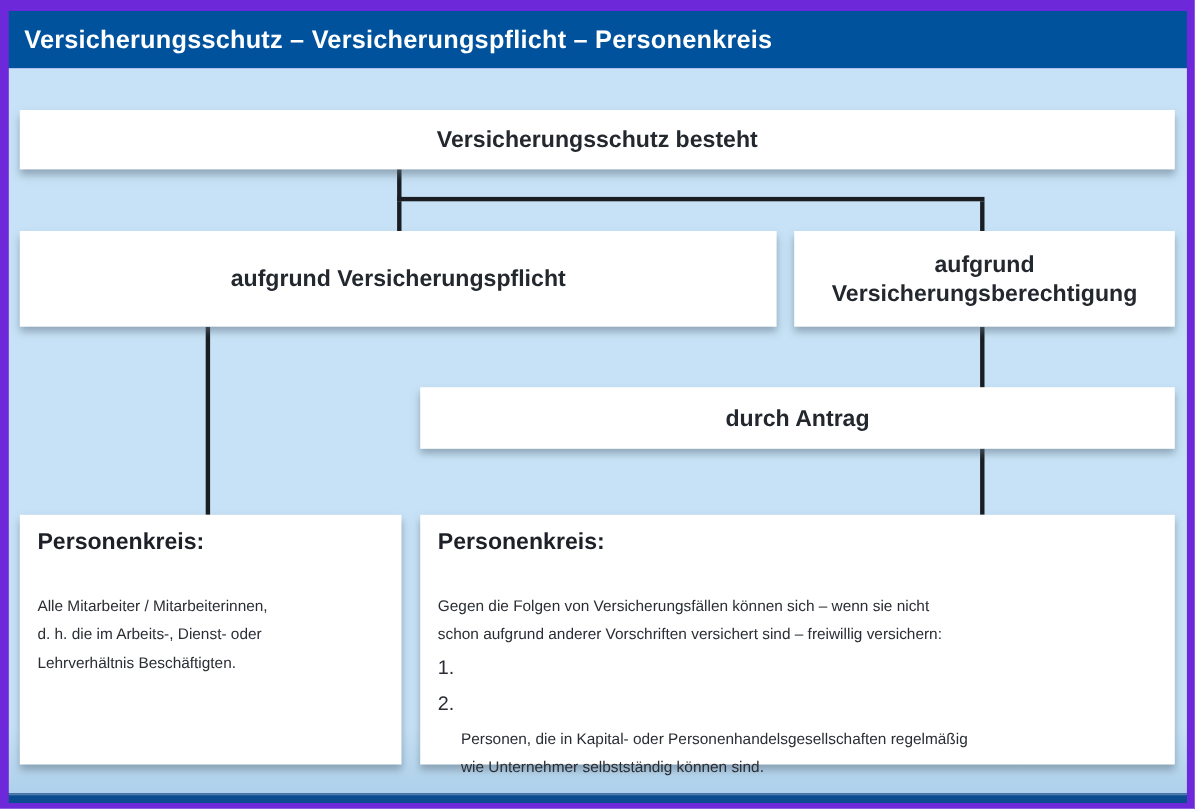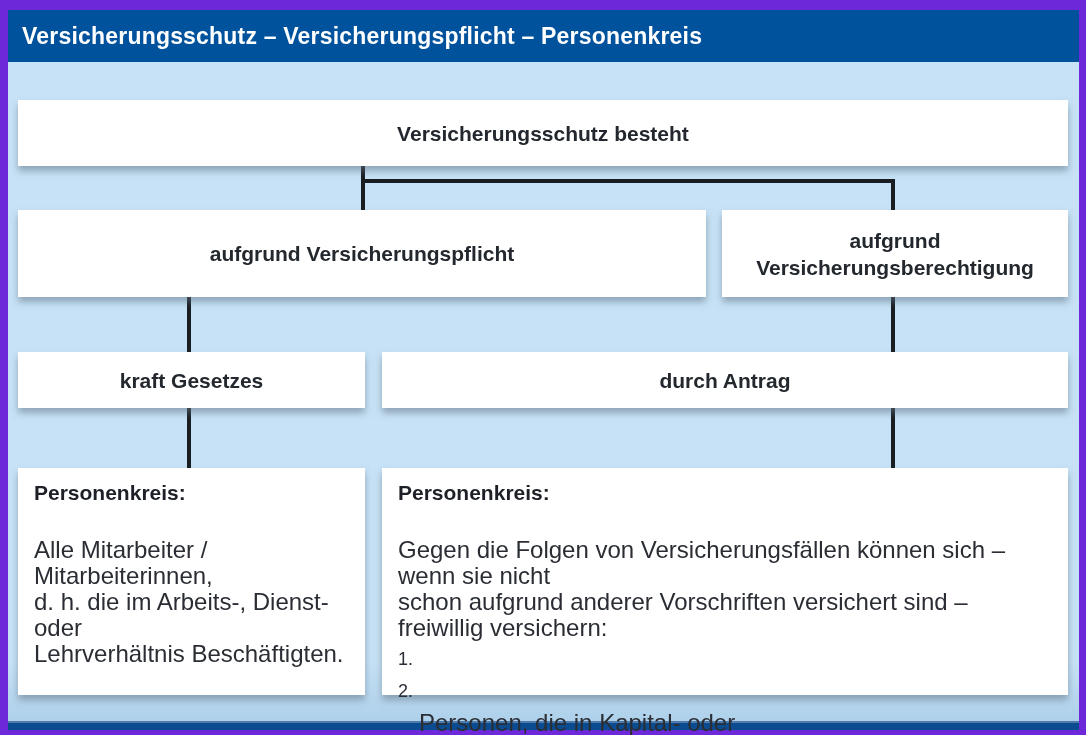--- a/index.html
+++ b/index.html
@@ -28,36 +28,36 @@
   .line {
     position:absolute; background:var(--connector_line,#1a1e23); z-index:1;
   }
   .box {
     position:absolute; z-index:2; background:var(--box_background,#ffffff);
     box-shadow:0 5px 7px rgba(96,114,132,0.55);
     box-sizing:border-box; color:var(--box_text,#23282e);
   }
   .box.center { display:flex; align-items:center; justify-content:center; text-align:center; }
   .node-label { font-size:21px; font-weight:bold; white-space:pre-line; line-height:27px; }
-  .box-root   { left:18px;  top:100px; width:1050px; height:66px; }
+  .box-root   { left:18px;  top:100px; width:1050px; height:54px; }
   .box-bleft  { left:18px;  top:210px; width:688px;  height:87px; }
   .box-bright { left:722px; top:210px; width:346px;  height:87px; }
   .box-sleft  { left:18px;  top:352px; width:347px;  height:56px; }
   .box-sright { left:382px; top:352px; width:686px;  height:56px; }
   .box-lleft  { left:18px;  top:468px; width:347px;  height:227px; padding:13px 16px; }
   .box-lright { left:382px; top:468px; width:686px;  height:227px; padding:13px 16px; }
   .seg-root-stem  { left:361px; top:150px; width:4px;   height:33px; }
   .seg-crossbar   { left:361px; top:179px; width:534px; height:4px; }
   .seg-left-drop  { left:361px; top:183px; width:4px;   height:27px; }
   .seg-right-drop { left:891px; top:183px; width:4px;   height:27px; }
   .seg-left-mid   { left:187px; top:297px; width:4px;   height:171px; }
   .seg-right-mid  { left:891px; top:297px; width:4px;   height:171px; }
   .leaf-heading { font-size:21px; font-weight:bold; color:#1d2127; margin-bottom:7px; }
   .leaf-body, .leaf-intro, .li-text {
-    font-size:24px; line-height:26px; color:#2a2e34; white-space:pre-line;margin-top:32px;
+    font-size:14px; line-height:26px; color:#2a2e34; white-space:pre-line;margin-top:32px;
   }
   .list { margin-top:5px; }
   .li { display:flex; margin-bottom:6px; }
   .li .marker { font-size:18px; line-height:26px; color:#2a2e34; flex:0 0 auto; padding-right:6px; }
 </style>
 </head>
 <body>
 
 <div class="page">
 
@@ -80,23 +80,20 @@
 
   <div class="box center box-bright">
     <span class="node-label">aufgrund
 Versicherungsberechtigung</span>
   </div>
 
   <div class="box center box-bleft">
     <span class="node-label">aufgrund Versicherungspflicht</span>
   </div>
 
-  <div class="box center box-sleft">
-    <span class="node-label">kraft Gesetzes</span>
-  </div>
 
   <div class="box center box-sright">
     <span class="node-label">durch Antrag</span>
   </div>
 
   <div class="box box-lleft">
     <div class="leaf-heading">Personenkreis:</div>
     <div class="leaf-body">Alle Mitarbeiter / Mitarbeiterinnen,
 d. h. die im Arbeits-, Dienst- oder
 Lehrverhältnis Beschäftigten.</div>

